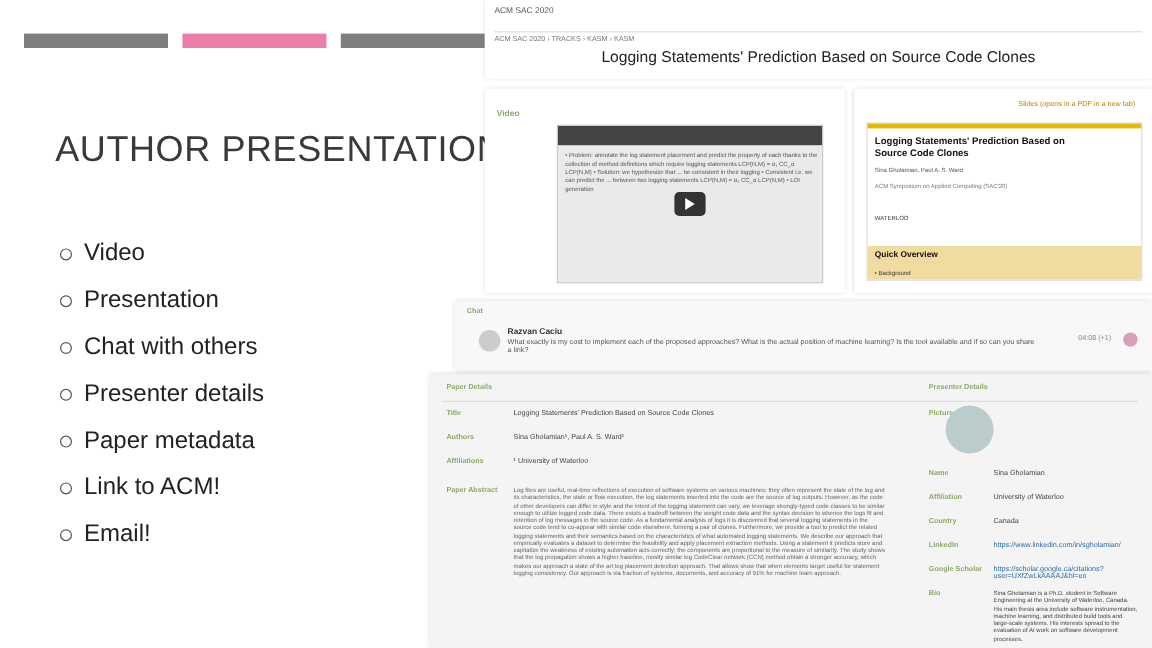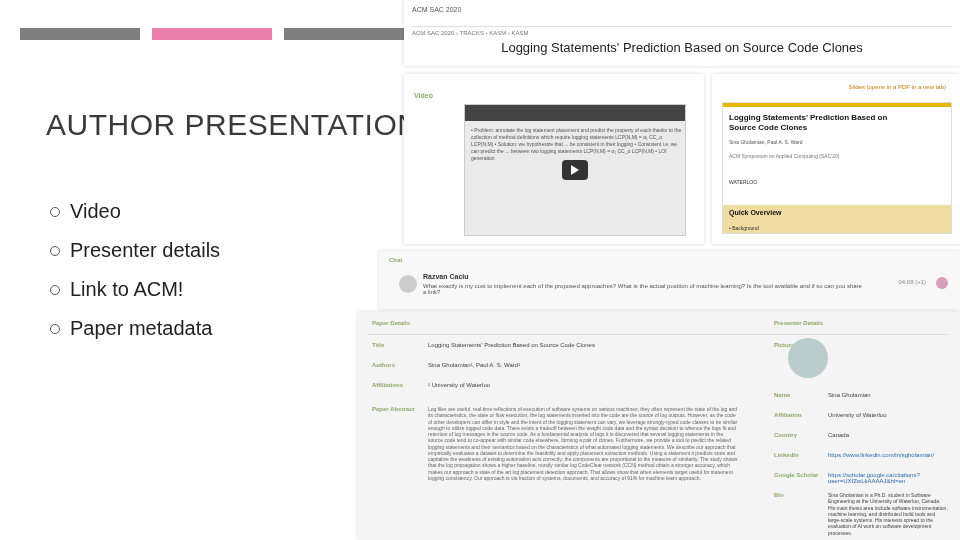--- a/index.html
+++ b/index.html
@@ -142,27 +142,36 @@
   <div class="top-bar-pink"></div>
   <div class="top-bar-grey2"></div>
 
   <div class="slide-heading">AUTHOR PRESENTATION</div>
 
   <ul class="bullets">
     <li>
         <span>Video</span>
       </li>
     <li>
+        <span>Presentation</span>
+      </li>
+    <li>
+        <span>Chat with others</span>
+      </li>
+    <li>
         <span>Presenter details</span>
       </li>
     <li>
+        <span>Paper metadata</span>
+      </li>
+    <li>
         <span>Link to ACM!</span>
       </li>
     <li>
-        <span>Paper metadata</span>
+        <span>Email!</span>
       </li>
   </ul>
 
   <div class="thumb thumb1">
     <div class="conf-badge">ACM SAC 2020</div>
     <div class="bc">ACM SAC 2020 › TRACKS › KASM › KASM</div>
     <div class="pg-title">Logging Statements' Prediction Based on Source Code Clones</div>
   </div>
 
   <div class="thumb thumb2">

